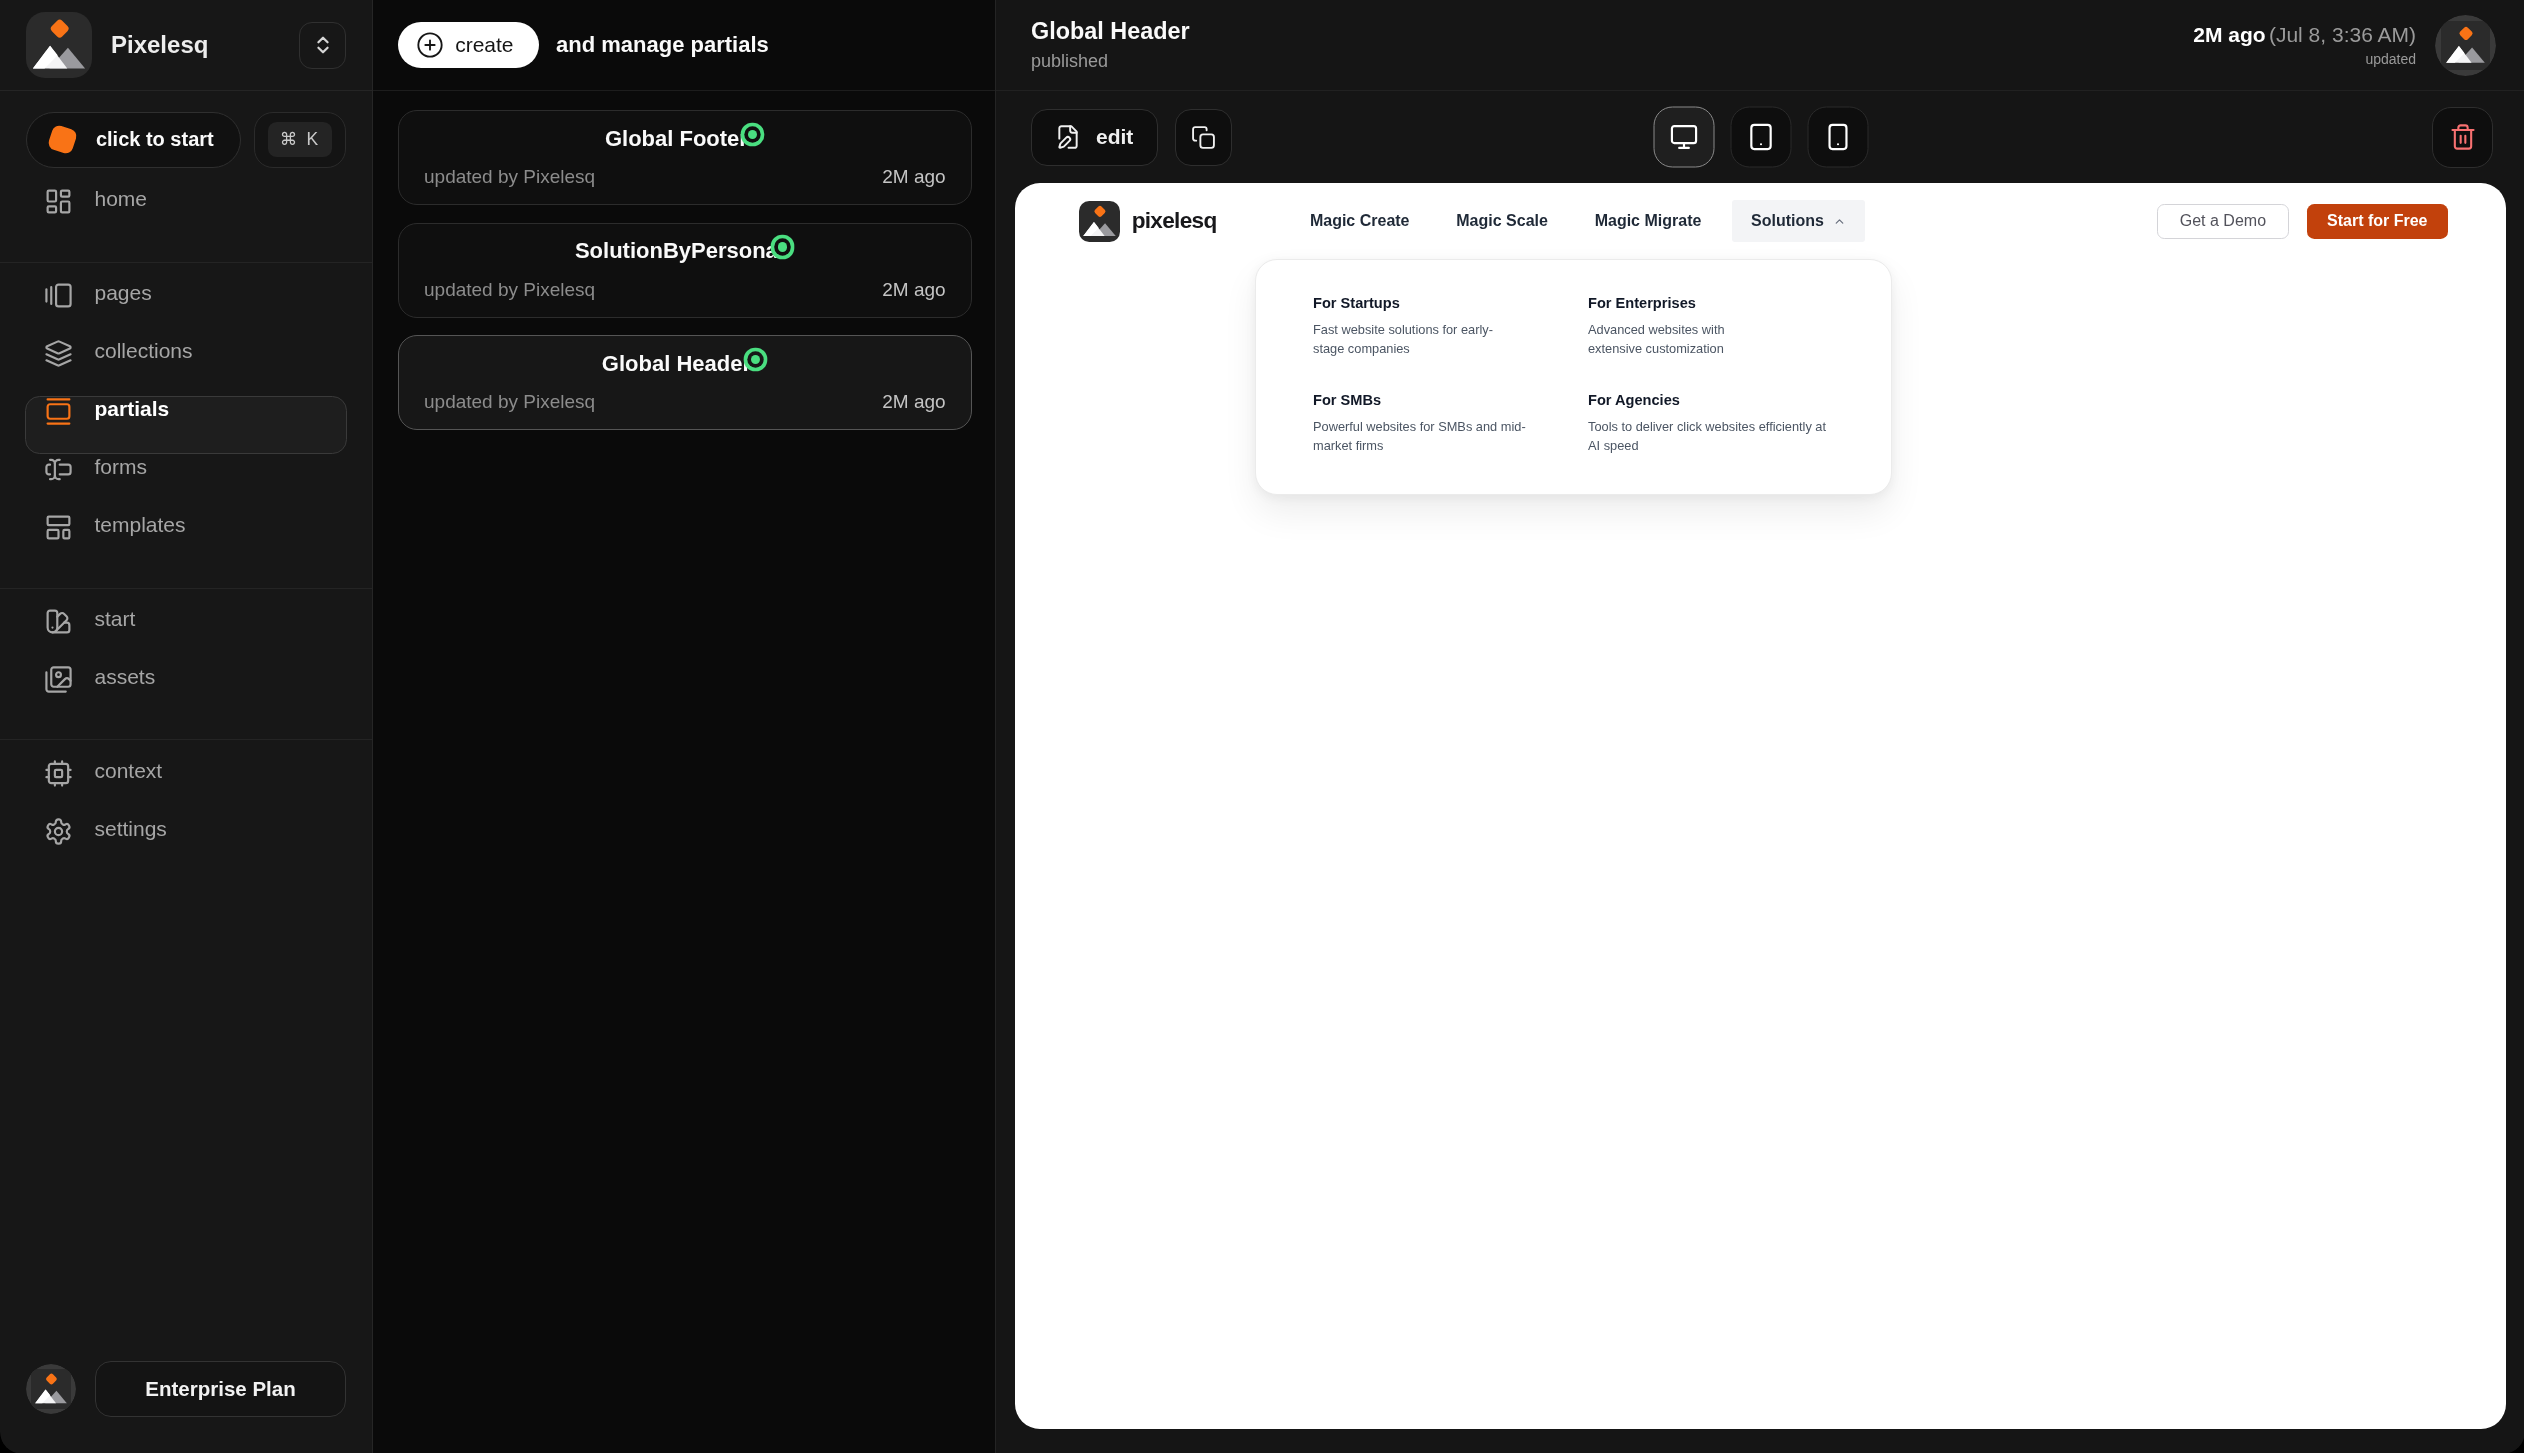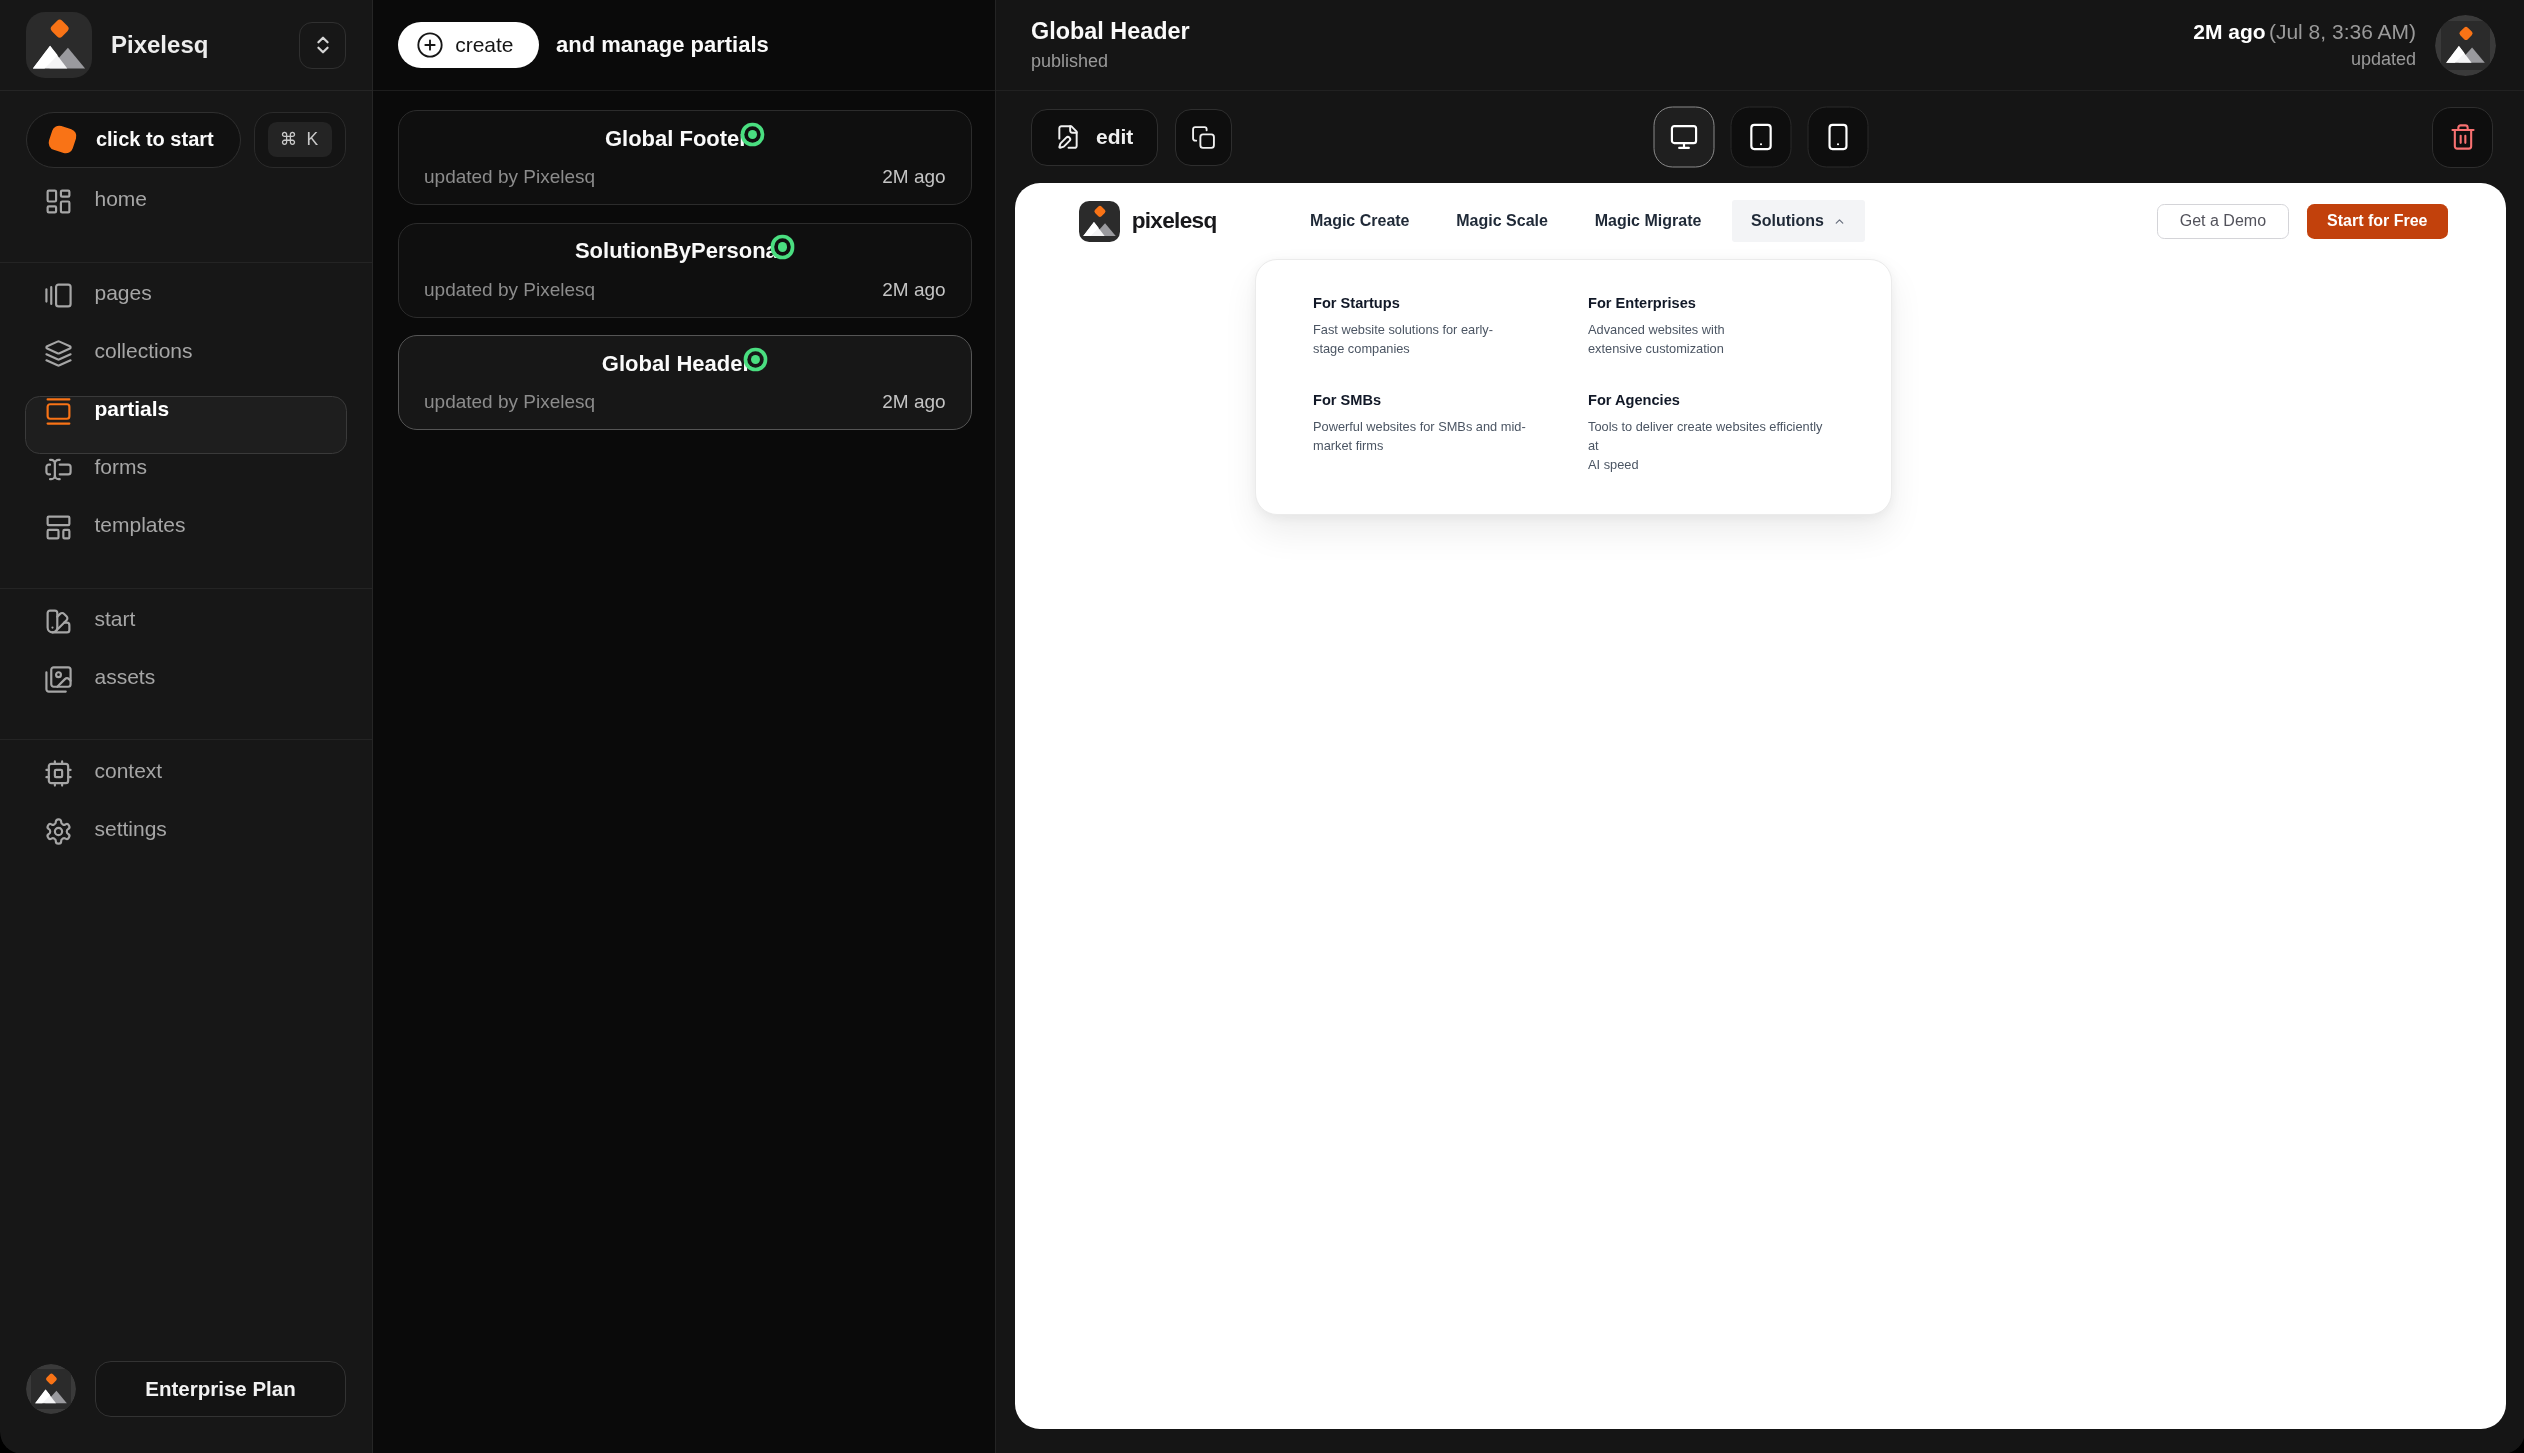--- a/index.html
+++ b/index.html
@@ -68,21 +68,21 @@
   .preview-col { flex:1; background:#151515; display:flex; flex-direction:column; min-width:0;
                  border-bottom-right-radius:22px; }
   .pv-header { height:91px; flex:0 0 91px; border-bottom:0.7px solid #212121; display:flex;
                align-items:center; justify-content:space-between; padding:0 29px 0 35px; }
   .pv-title { font-size:23.4px; font-weight:700; color:#fafafa; }
   .pv-status { font-size:18px; color:#9a9a9a; margin-top:5.8px; }
   .pv-meta { display:flex; align-items:center; gap:19px; }
   .meta-text { text-align:right; }
   .meta-ago { font-size:21px; font-weight:700; color:#ffffff; }
   .meta-at { font-size:21px; color:#9a9a9a; }
-  .meta-updated { font-size:18px; color:#9a9a9a; margin-top:4.4px; }
+  .meta-updated { font-size:14px; color:#9a9a9a; margin-top:4.4px; }
   .pv-avatar { width:61px; height:61px; border-radius:50%; overflow:hidden; }
   .pv-toolbar { height:92px; flex:0 0 92px; display:flex; align-items:center;
                 padding:0 32px 0 35px; position:relative; }
   .btn-dark { background:#0e0e0e; border:0.7px solid #2e2e2e; border-radius:16px; color:#f0f0f0; cursor:pointer; }
   .edit-btn { height:57px; padding:0 23.4px; display:inline-flex; align-items:center; gap:14.6px;
               font-size:21px; font-weight:600; font-family:inherit; }
   .edit-btn svg { width:26px; height:26px; }
   .copy-btn { width:57px; height:57px; margin-left:17.5px; display:grid; place-items:center; }
   .copy-btn svg { width:25px; height:25px; }
   .device-group { position:absolute; left:50%; top:50%; transform:translate(-50%,-50%);
@@ -430,21 +430,21 @@
             <div class="dd-desc">Advanced websites with
 extensive customization</div>
           </div>
           <div class="dd-item">
             <div class="dd-title">For SMBs</div>
             <div class="dd-desc">Powerful websites for SMBs and mid-
 market firms</div>
           </div>
           <div class="dd-item">
             <div class="dd-title">For Agencies</div>
-            <div class="dd-desc">Tools to deliver create websites efficiently at
+            <div class="dd-desc">Tools to deliver click websites efficiently at
 AI speed</div>
           </div>
         </div>
 
       </div>
     </div>
   </section>
 </div>
 
 

